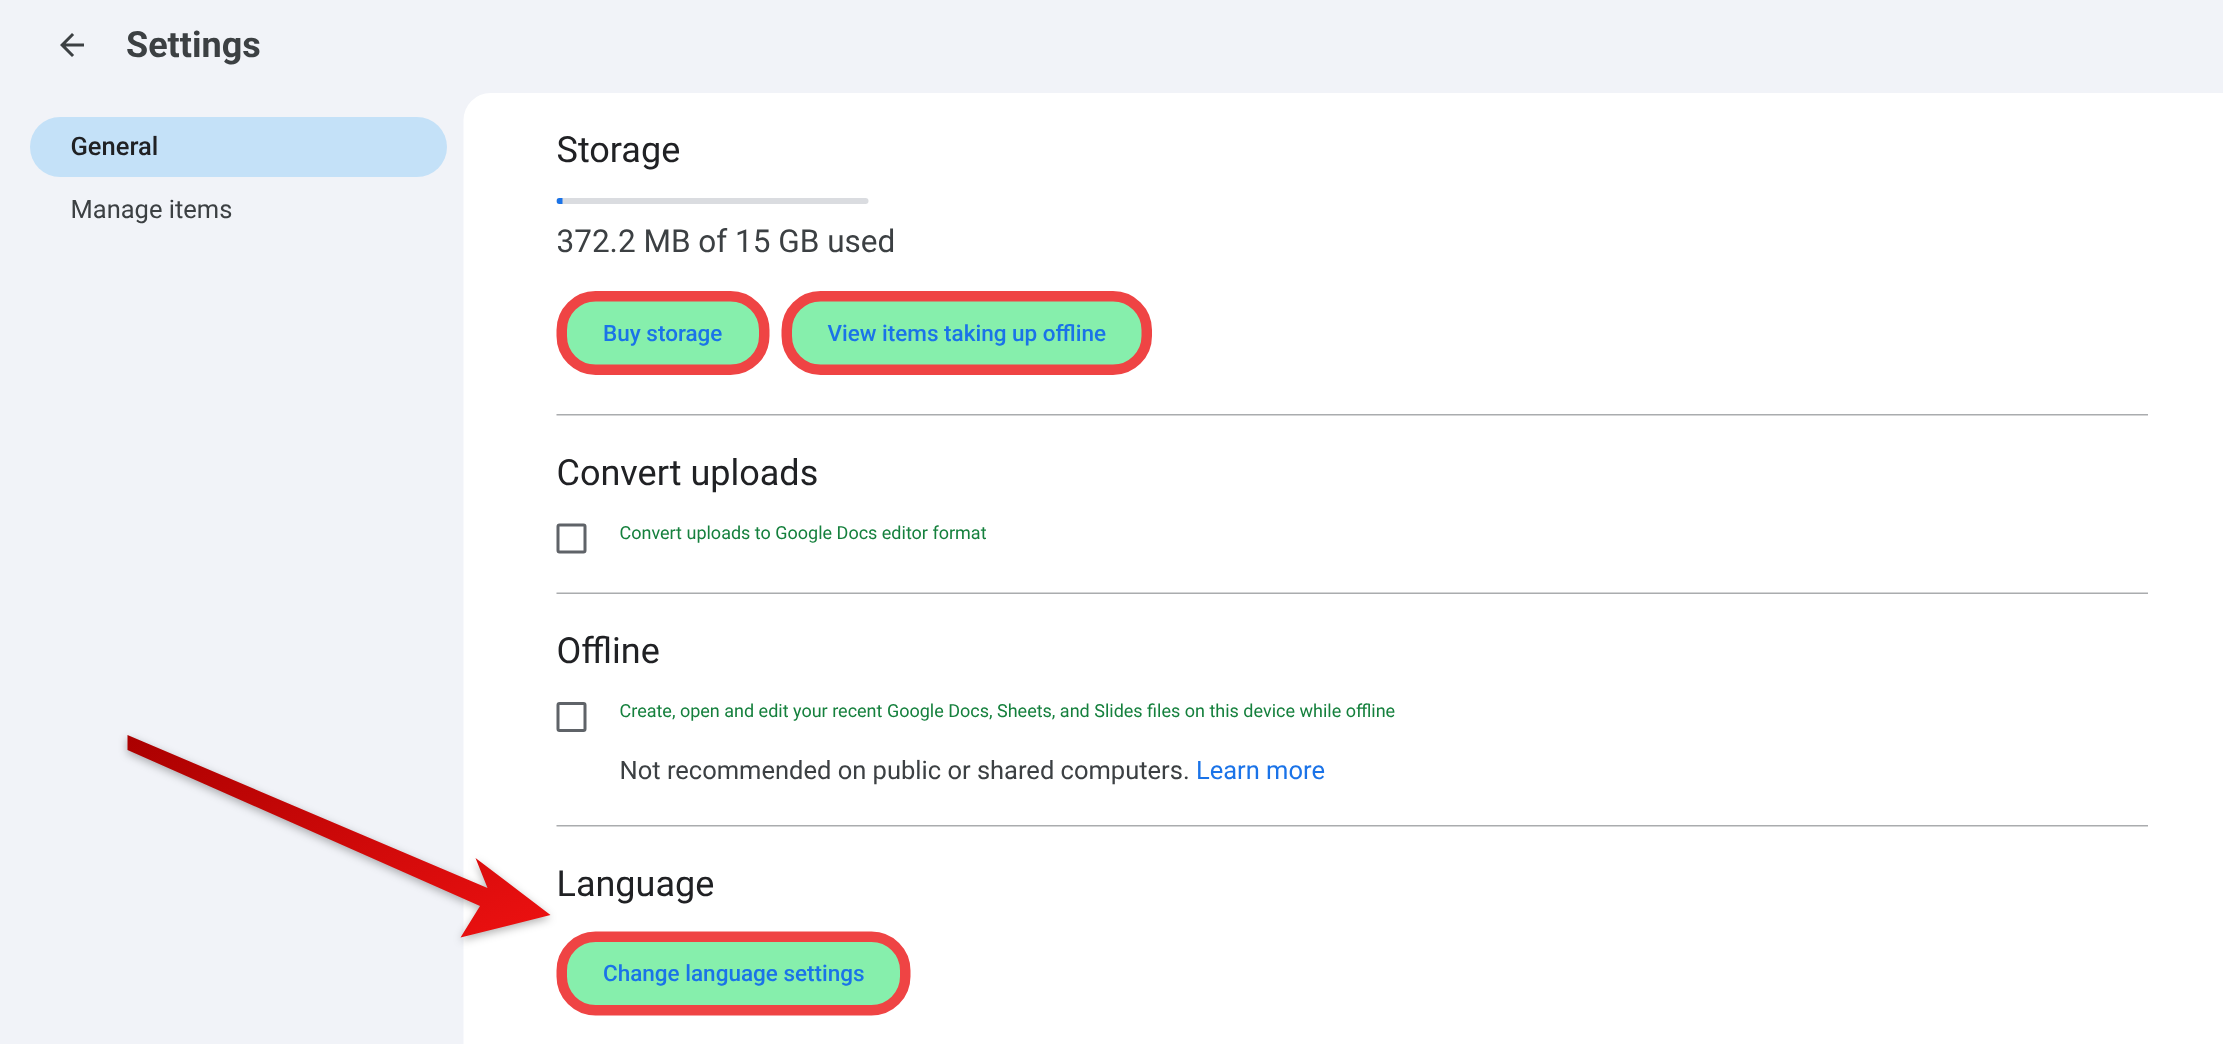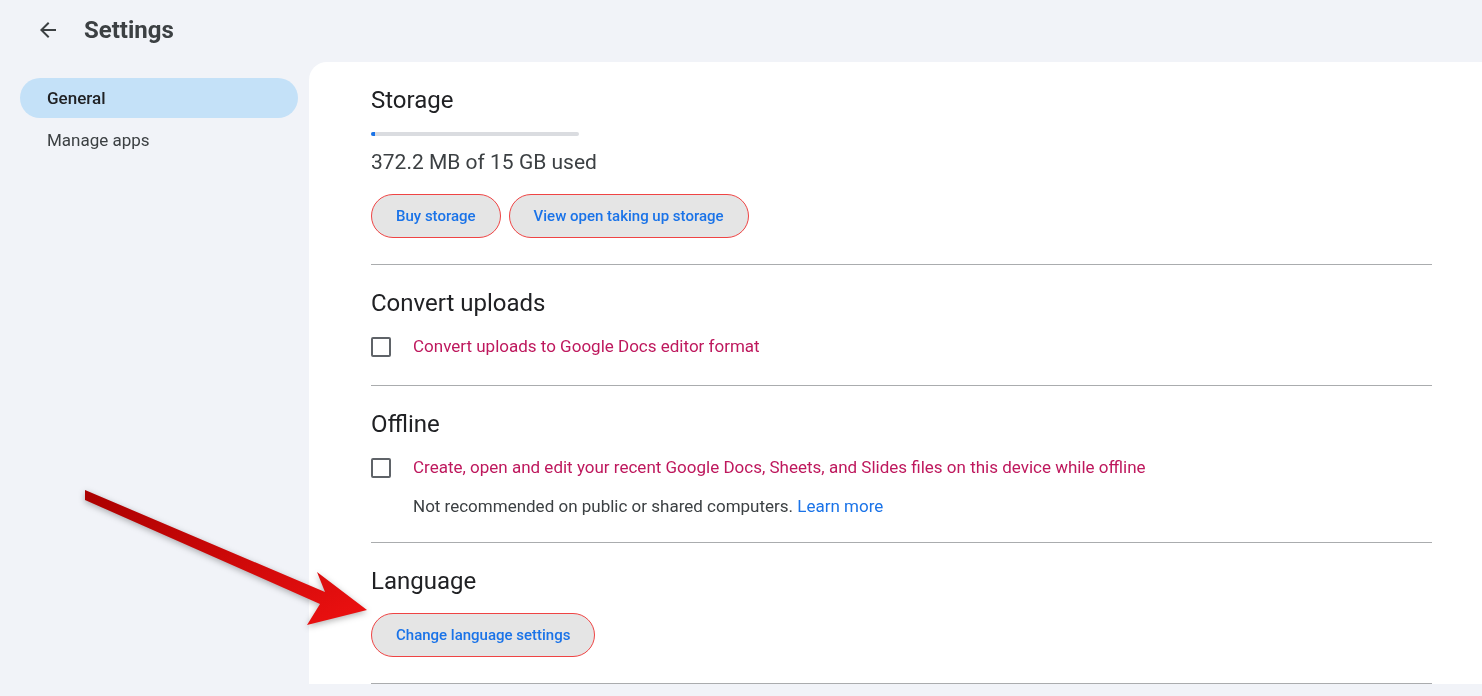--- a/index.html
+++ b/index.html
@@ -99,45 +99,45 @@
       font-size: 21px;
       color: #3c4043;
       margin-bottom: 20px;
     }
     .buttons-row {
       display: flex;
       gap: 8px;
     }
     .pill-btn {
       padding: 12px 24px;
-      border: 1px solid #ef4444;
+      border: 7px solid #ef4444;
       border-radius: 26px;
-      background: #e5e5e5;
+      background: #86efac;
       color: #1a73e8;
       font-size: 15px;
       font-weight: 500;
       cursor: pointer;
     }
     .checkbox-row {
       display: flex;
       align-items: flex-start;
       gap: 22px;
     }
     .checkbox {
       width: 20px;
       height: 20px;
       border: 2px solid #5f6368;
       border-radius: 2px;
       cursor: pointer;
       flex-shrink: 0;
       margin-top: 2px;
     }
     .checkbox-label {
-      font-size: 17px;
-      color: #be185d;
+      font-size: 12px;
+      color: #15803d;
       line-height: 1.4;
     }
     .sub-text {
       font-size: 17px;
       color: #3c4043;
       margin-top: 16px;
       margin-left: 42px;
     }
     .link {
       color: #1a73e8;
@@ -165,35 +165,35 @@
   </div>
   <h1 class="page-title">Settings</h1>
 </div>
 
 <div class="container">
   <nav class="sidebar">
     <div class="sidebar-item active">
       <span>General</span>
     </div>
     <div class="sidebar-item">
-      <span>Manage apps</span>
+      <span>Manage items</span>
     </div>
   </nav>
 
   <main class="main">
 
     <section class="section">
       <h2 class="section-title">Storage</h2>
       <div class="progress-bar">
         <div class="progress-fill"></div>
       </div>
       <div class="storage-text">372.2 MB of 15 GB used</div>
       <div class="buttons-row">
         <button class="pill-btn">Buy storage</button>
-        <button class="pill-btn">View open taking up storage</button>
+        <button class="pill-btn">View items taking up offline</button>
       </div>
     </section>
 
     <section class="section">
       <h2 class="section-title">Convert uploads</h2>
       <div class="checkbox-row">
         <div class="checkbox"></div>
         <span class="checkbox-label">Convert uploads to Google Docs editor format</span>
       </div>
     </section>

